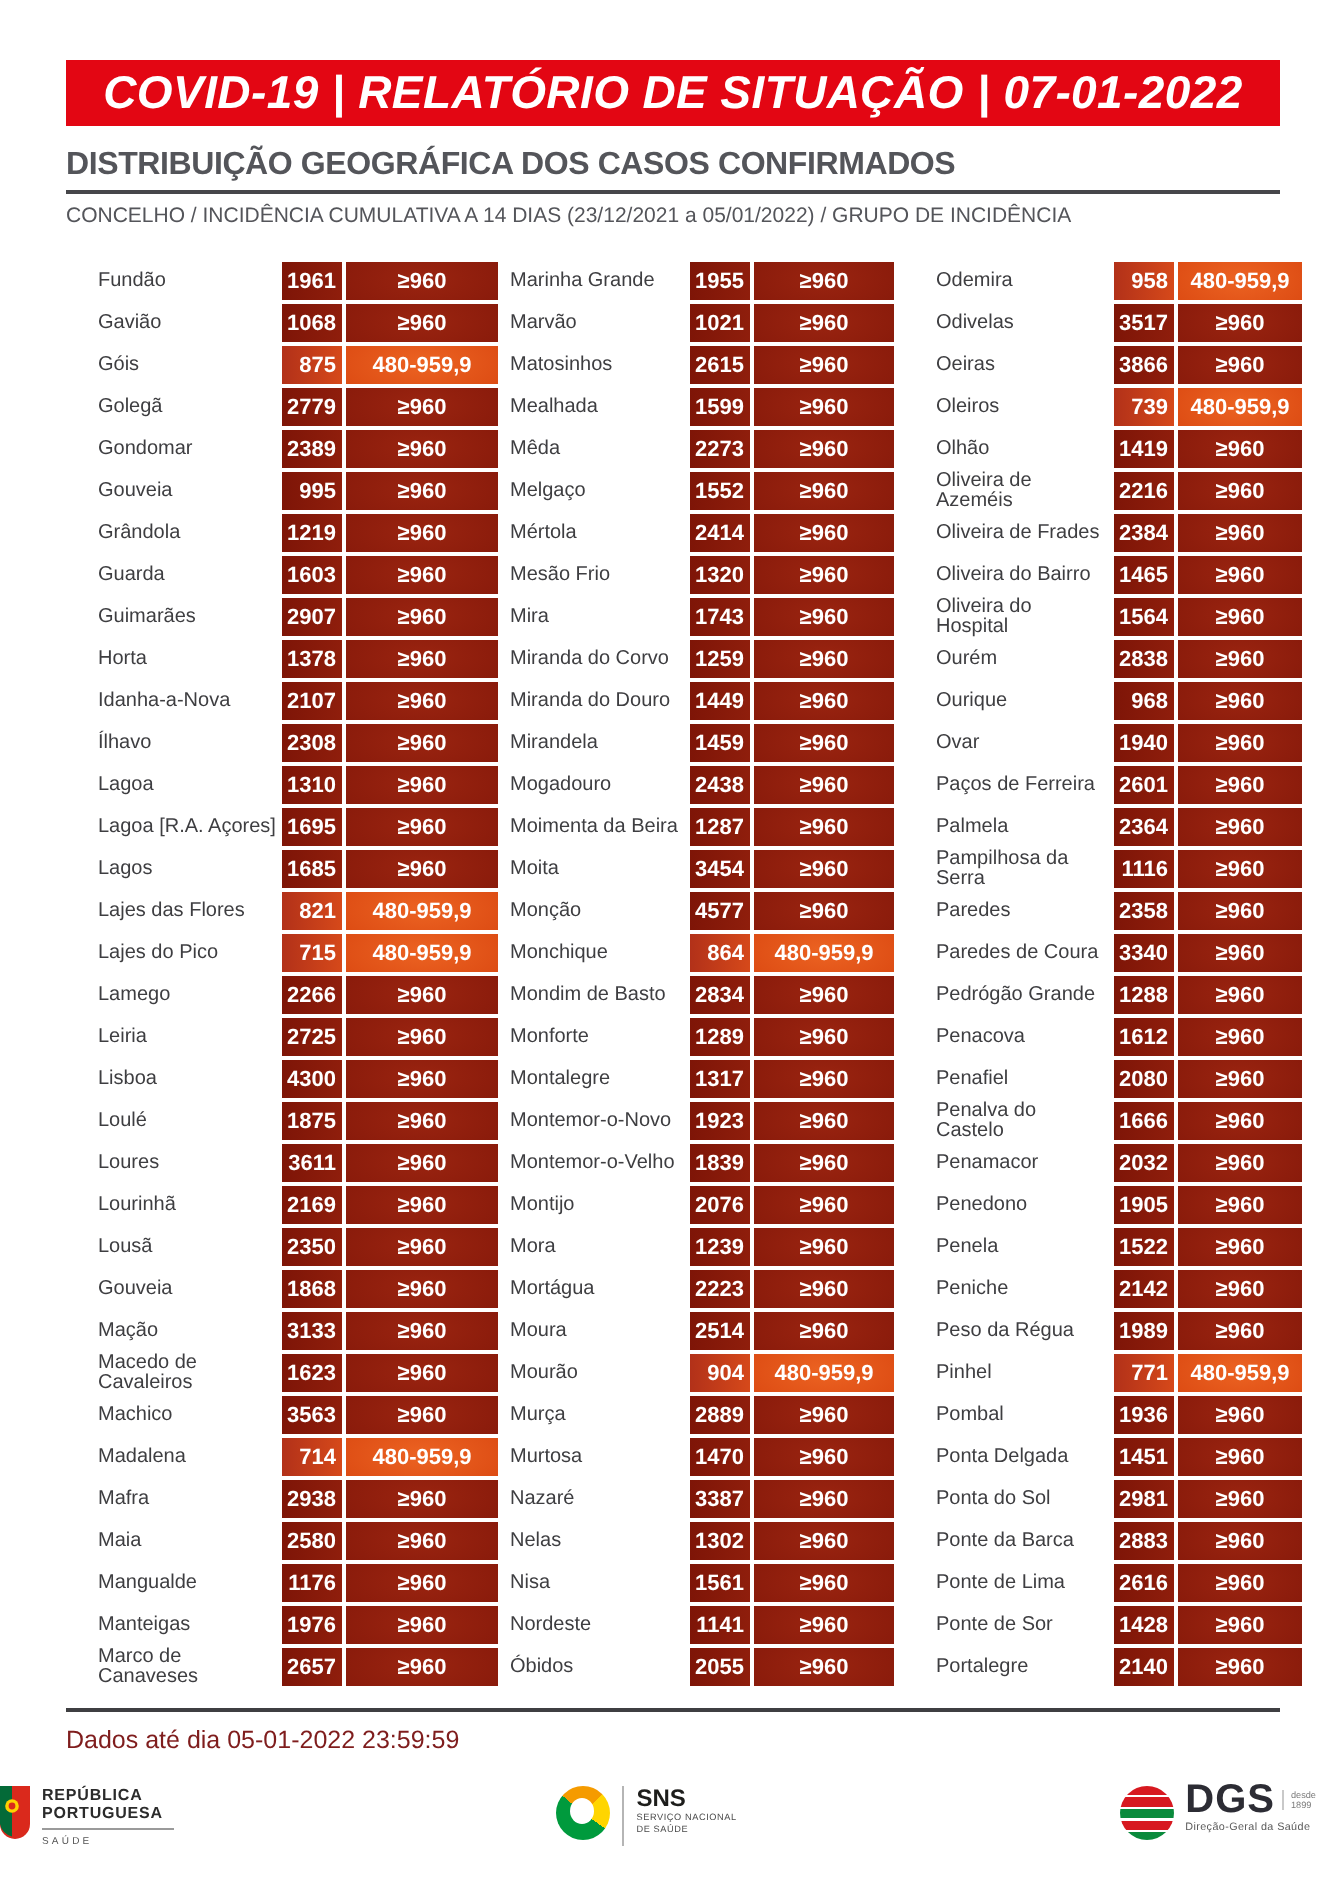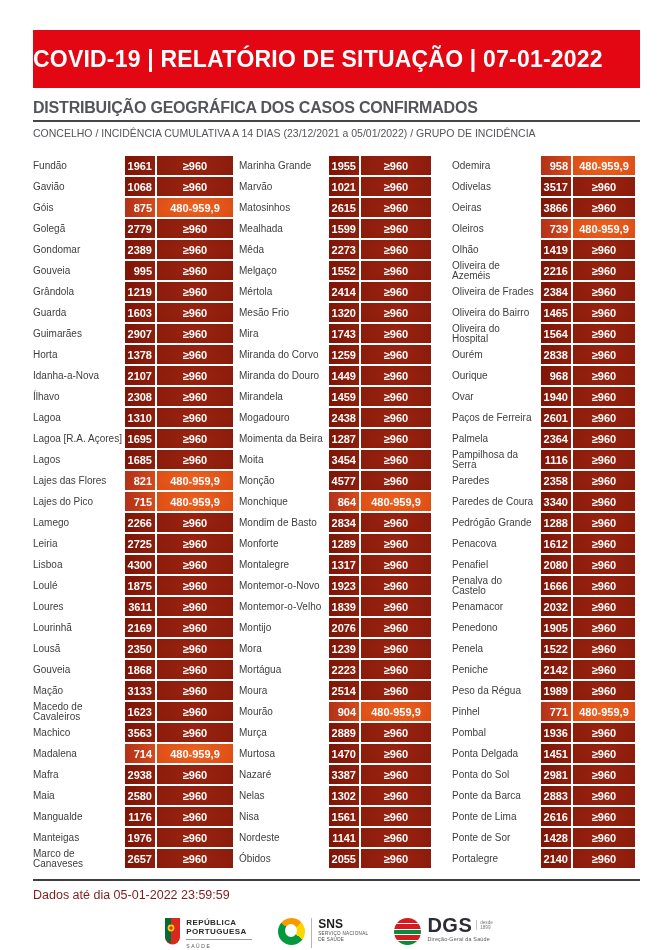--- a/index.html
+++ b/index.html
@@ -1,30 +1,30 @@
 <!DOCTYPE html>
 <html><head>
 <meta charset="utf-8">
 <style>
   html,body{margin:0;padding:0;background:#ffffff;}
   .page{width:672px;height:950px;background:#fff;position:relative;overflow:hidden;
         font-family:"Liberation Sans",sans-serif;}
 
   
-  .banner{margin:30px 32px 0 33px;height:58px;background:#e30613;
-          display:flex;align-items:center;}
+  .banner{margin:30px 32px 0 33px;height:33px;background:#e30613;
+          display:flex;align-items:center;justify-content:center;font-style:italic;}
   .banner-title{color:#fff;font-size:23px;font-weight:bold;letter-spacing:.2px;white-space:nowrap;}
 
   
   .sec-title{margin:11px 33px 0;font-size:16px;font-weight:600;color:#54555a;letter-spacing:-.2px;}
   .sec-rule{margin:3px 32px 0 33px;border-top:2px solid #46464a;}
   .sec-sub{margin:5px 33px 0;font-size:10.5px;color:#54555a;letter-spacing:0;}
 
   
-  .tables{display:flex;margin-top:17px;padding-left:33px;align-items:flex-start;}
+  .tables{display:flex;margin-top:17px;padding-left:49px;align-items:flex-start;}
   .tbl{--lw:92px;--gw:76px;}
   .tbl.c2{--lw:90px;--gw:70px;margin-left:6px;}
   .tbl.c3{--lw:89px;--gw:62px;margin-left:21px;}
   .t-row{display:flex;height:19px;margin-bottom:2px;}
   .t-name{width:var(--lw);box-sizing:border-box;padding-right:3px;
           font-size:10px;line-height:9.5px;color:#3e3e41;
           display:flex;align-items:center;}
   .t-num{width:30px;margin-right:2px;box-sizing:border-box;padding-right:3px;
          display:flex;align-items:center;justify-content:flex-end;
          color:#fff;font-size:11px;font-weight:bold;}
@@ -32,21 +32,21 @@
          color:#fff;font-size:11px;font-weight:bold;white-space:nowrap;}
   .t-num.dark{background:linear-gradient(90deg,#7e1507 0%,#8f1e0c 100%);}
   .t-grp.dark{background:radial-gradient(95% 170% at 50% 45%,#9a2410 0%,#8a1b0b 60%,#7b1406 100%);}
   .t-num.light{background:linear-gradient(90deg,#b23119 0%,#d6491a 100%);}
   .t-grp.light{background:radial-gradient(95% 170% at 50% 45%,#ec6322 0%,#dc4b13 65%,#d04110 100%);}
 
   
   .foot-rule{margin:9px 32px 0 33px;border-top:2px solid #3f3f42;}
   .foot-note{margin:7px 33px 0;font-size:12.5px;color:#7f1d1d;}
 
-  .logos{display:flex;justify-content:center;align-items:flex-start;
+  .logos{display:flex;justify-content:space-between;align-items:flex-start;
          margin-top:16px;padding-right:14px;gap:26px;}
   .logo{display:flex;align-items:flex-start;}
 
   
   .rp-text{margin-left:6px;}
   .rp-l1,.rp-l2{font-size:8px;font-weight:bold;color:#2b2b2b;letter-spacing:.4px;line-height:9px;}
   .rp-rule{border-top:1px solid #9a9a9a;margin-top:3px;width:66px;}
   .rp-l3{font-size:5px;color:#555;letter-spacing:1.6px;margin-top:3px;}
 
   

